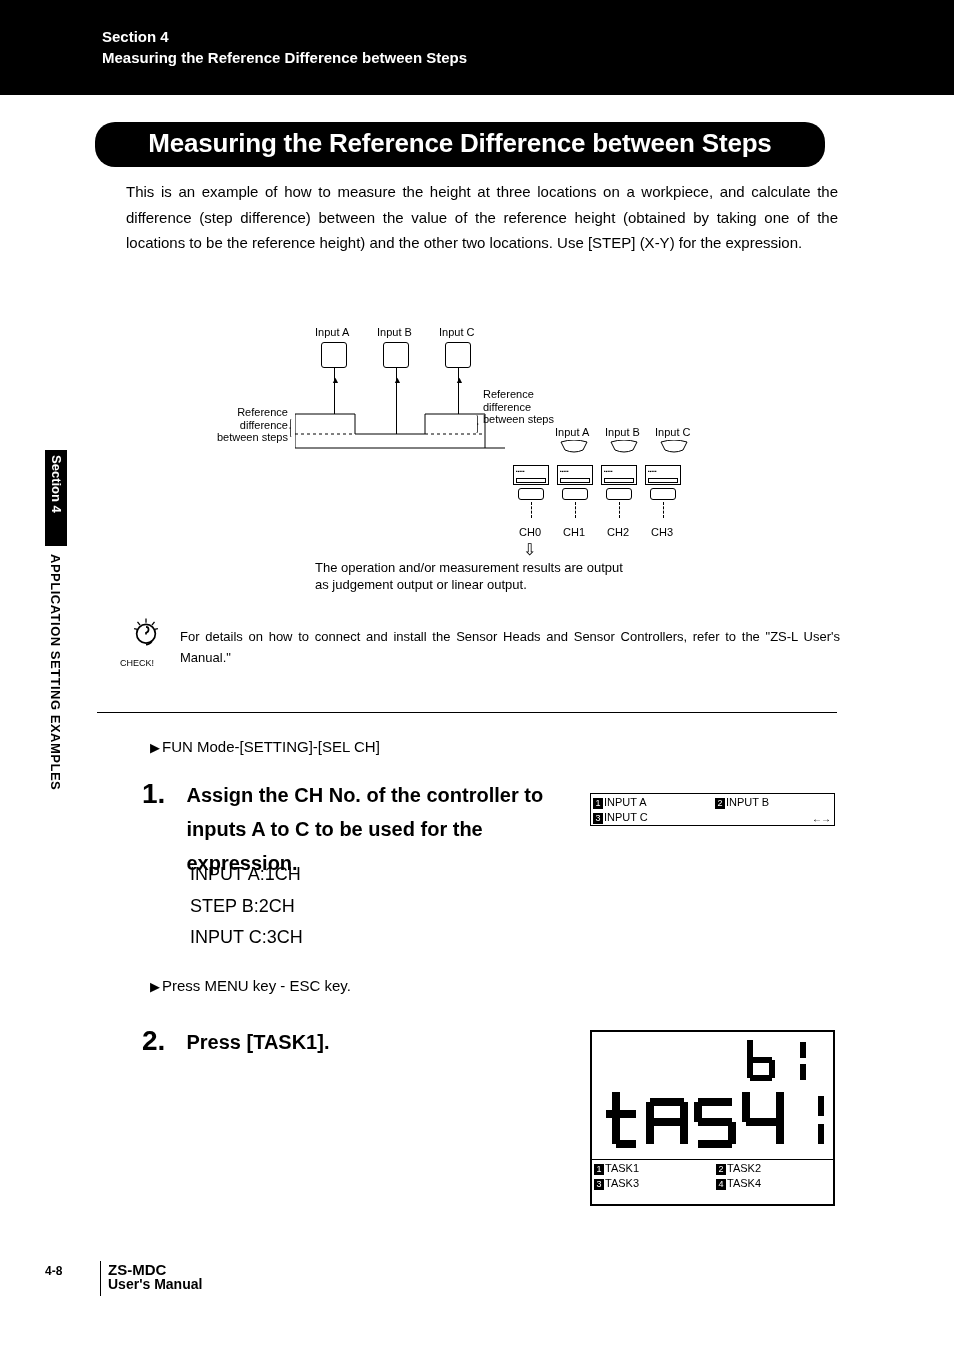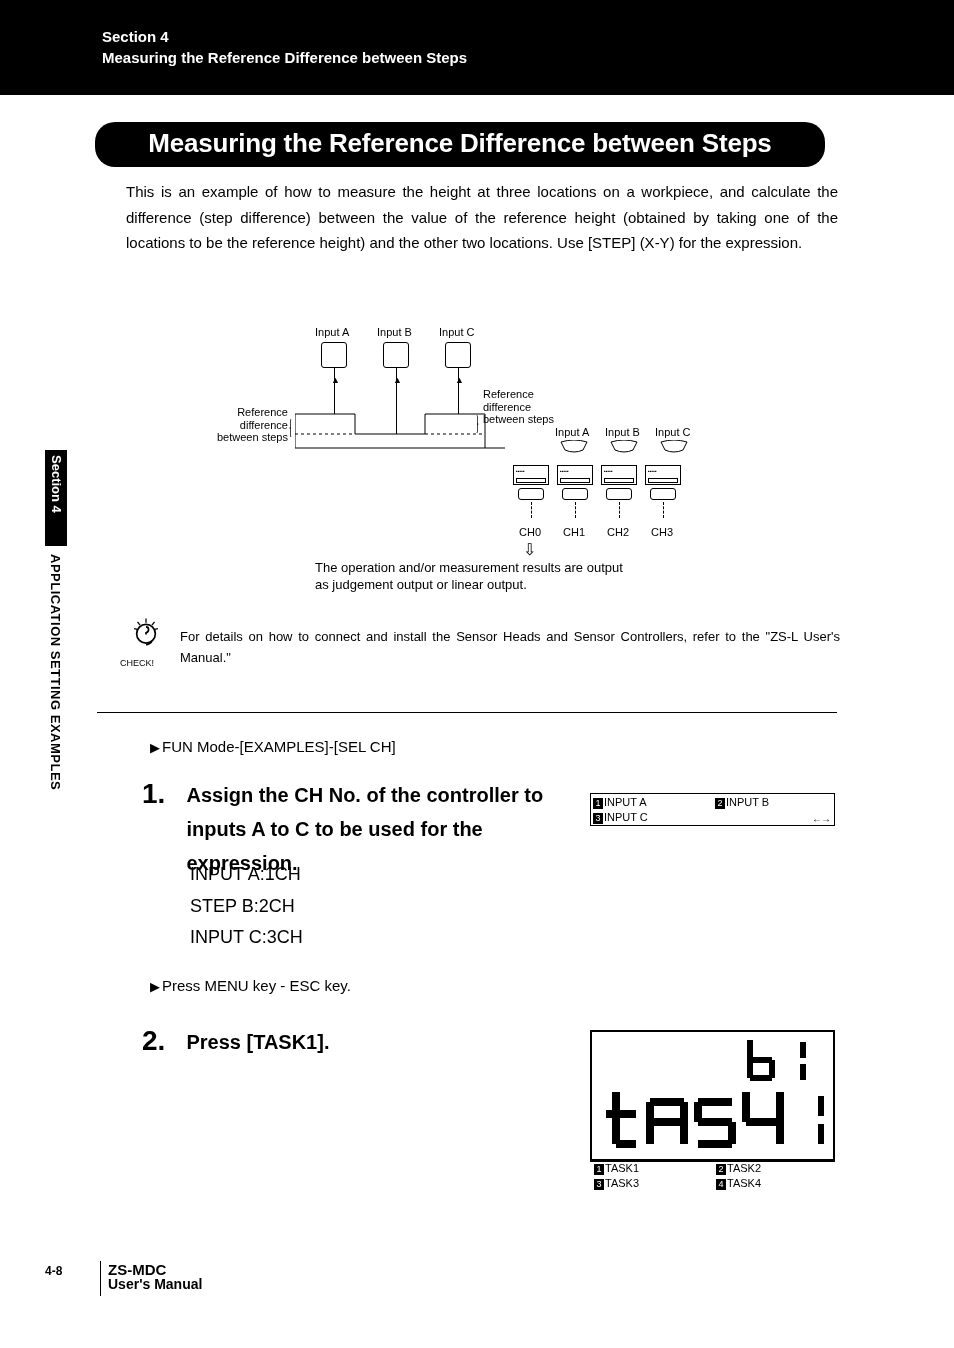--- a/index.html
+++ b/index.html
@@ -155,21 +155,21 @@
     right: 4px; bottom: 1px;
     font-size: 10px;
     letter-spacing: -1px;
   }
 
   
   .seg-panel {
     position: absolute;
     left: 590px; top: 1030px;
     width: 245px;
-    height: 132px;
+    height: 176px;
     border: 2px solid #000;
   }
   .seg-area {
     width: 100%;
     height: 128px;
     border-bottom: 1px solid #000;
     position: relative;
   }
   .seg-tasks {
     width: 100%;
@@ -371,21 +371,21 @@
       <line x1="34" y1="16" x2="30" y2="17"></line>
     </g>
   </svg>
 </div>
 <div class="check-label">CHECK!</div>
 <div class="check-text">For details on how to connect and install the Sensor Heads and Sensor Controllers, refer to the "ZS-L User's Manual."</div>
 
 <div class="hr-line"></div>
 
 <div class="proc-row" style="top:738px">
-  <span class="tri">▶</span><span>FUN Mode-[EXAMPLES]-[SEL CH]</span>
+  <span class="tri">▶</span><span>FUN Mode-[SETTING]-[SEL CH]</span>
 </div>
 
 <div class="step" style="top:778px">
   <span class="num">1.</span>
   <span class="body">Assign the CH No. of the controller to inputs A to C to be used for the expression.</span>
 </div>
 
 <div class="mini-screen" style="left:590px;top:793px;width:245px;height:33px">
   <div class="cell" style="left:2px;top:2px"><span class="badge">1</span><span>INPUT A</span></div>
   <div class="cell" style="left:124px;top:2px"><span class="badge">2</span><span>INPUT B</span></div>

